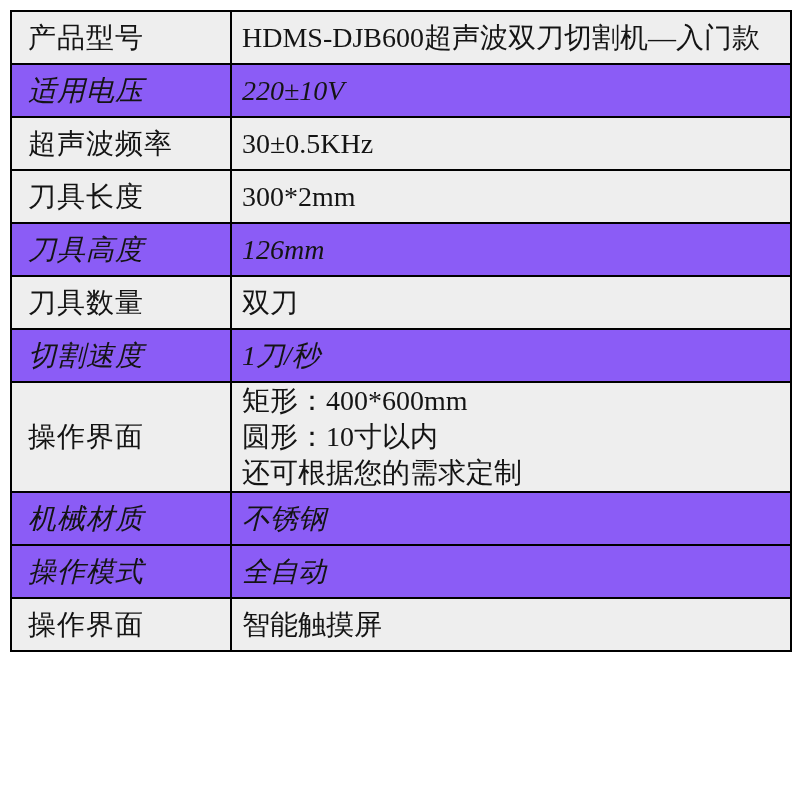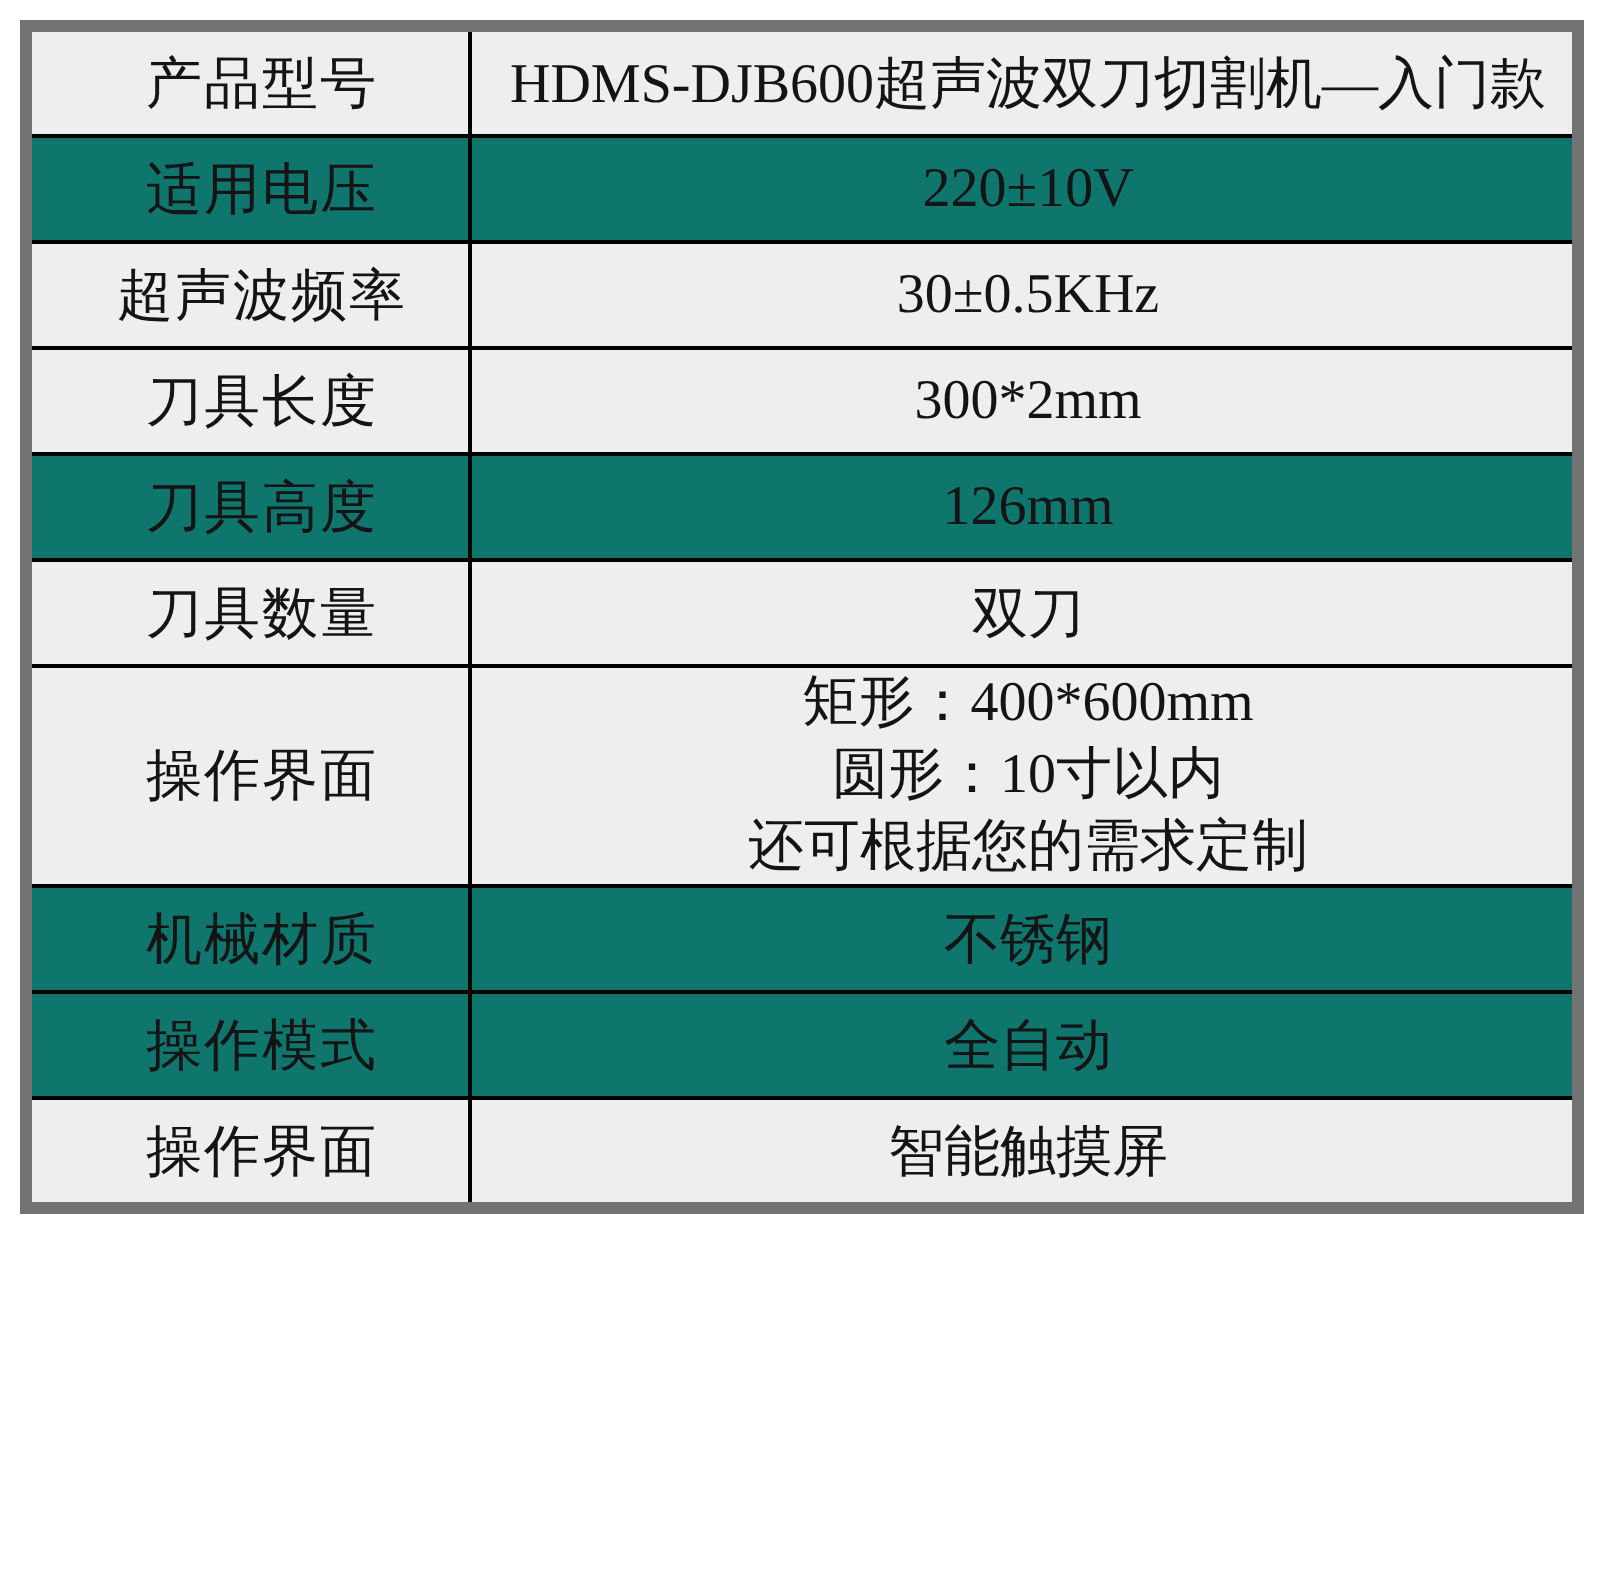--- a/index.html
+++ b/index.html
@@ -10,43 +10,42 @@
     height: 788px;
     font-family: "Liberation Serif", "DejaVu Serif", serif;
   }
   .spec-table {
     position: absolute;
     left: 10px;
     top: 10px;
     width: 782px;
     border-collapse: collapse;
     table-layout: fixed;
-    border: 6px solid #737373;
-    text-align: center;
+    border: 1px solid #737373;
   }
   .spec-table td {
     border: 2px solid #000000;
     font-size: 28px;
     color: #141414;
     vertical-align: middle;
     overflow: hidden;
     white-space: nowrap;
   }
   td.label-cell {
     width: 198px;
     padding: 0 4px 0 16px;
     letter-spacing: 1px;
   }
   td.value-cell {
     padding: 0 4px 0 10px;
   }
   tr.regular td { height: 51px; }
   tr.tall td { height: 108px; }
   tr.gray { background: #eeeeee; }
-  tr.white { background: #0f766e; }
+  tr.white { background: #8b5cf6; font-style: italic; }
   .value-line {
     line-height: 36px;
   }
 </style>
 </head>
 <body>
 
 <table class="spec-table">
   <tbody>
     <tr class="regular gray">
@@ -66,20 +65,24 @@
       <td class="value-cell">300*2mm</td>
     </tr>
     <tr class="regular white">
       <td class="label-cell">刀具高度</td>
       <td class="value-cell">126mm</td>
     </tr>
     <tr class="regular gray">
       <td class="label-cell">刀具数量</td>
       <td class="value-cell">双刀</td>
     </tr>
+    <tr class="regular white">
+      <td class="label-cell">切割速度</td>
+      <td class="value-cell">1刀/秒</td>
+    </tr>
     <tr class="tall gray">
       <td class="label-cell">操作界面</td>
       <td class="value-cell">
         <div class="value-line">矩形：400*600mm</div>
         <div class="value-line">圆形：10寸以内</div>
         <div class="value-line">还可根据您的需求定制</div>
       </td>
     </tr>
     <tr class="regular white">
       <td class="label-cell">机械材质</td>

